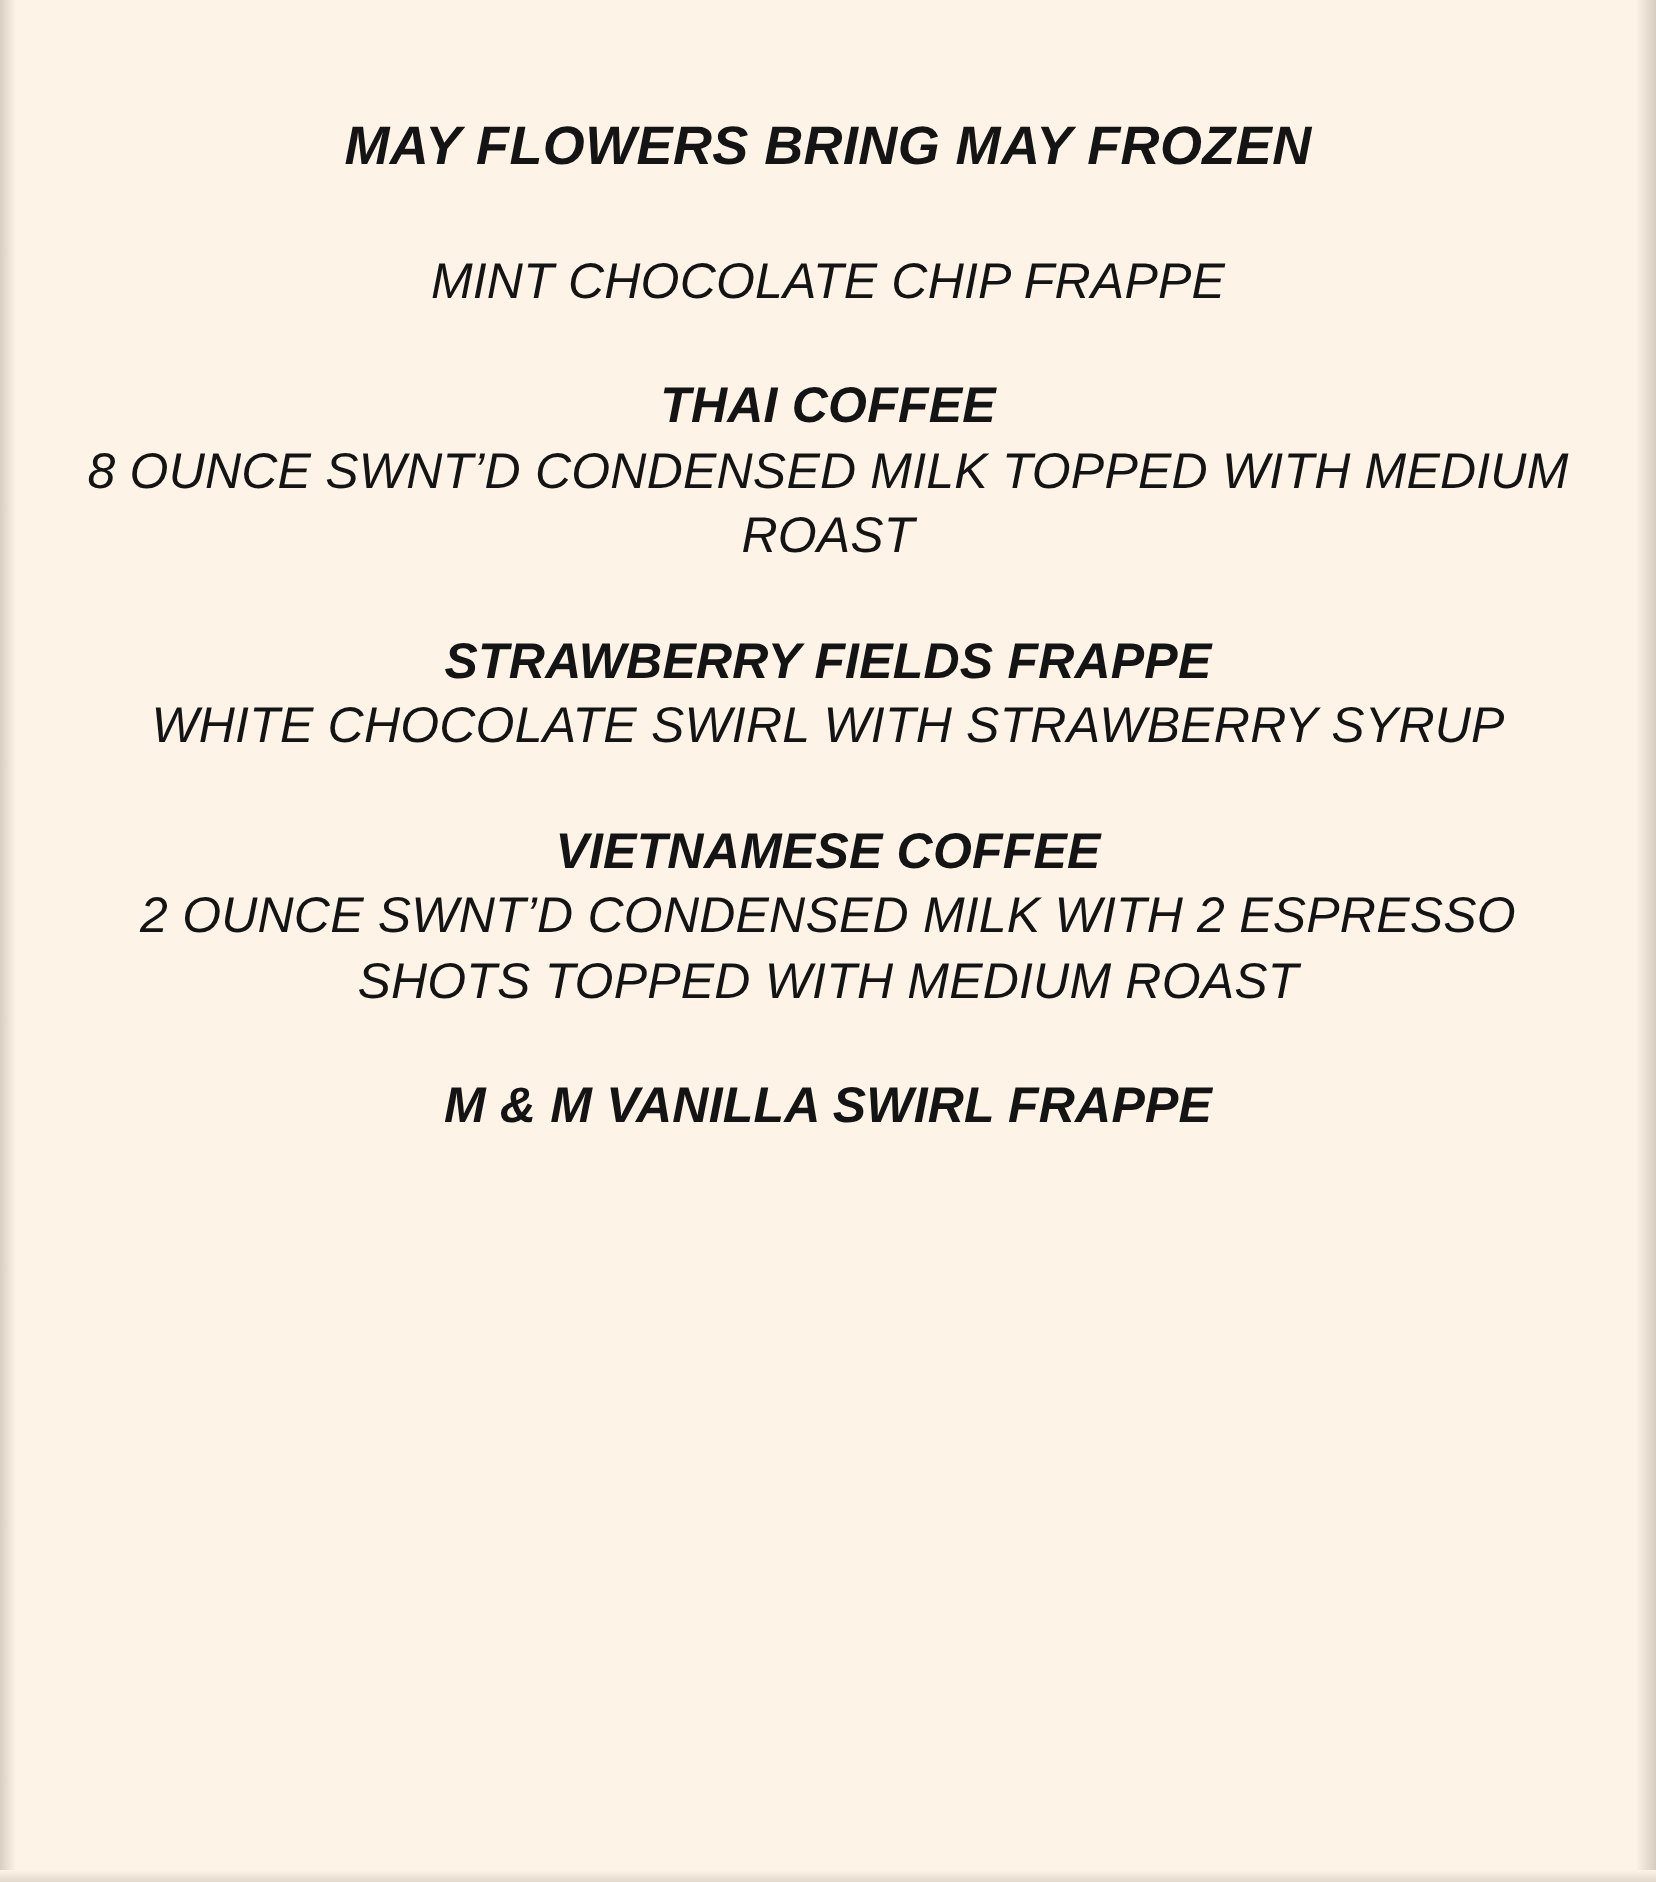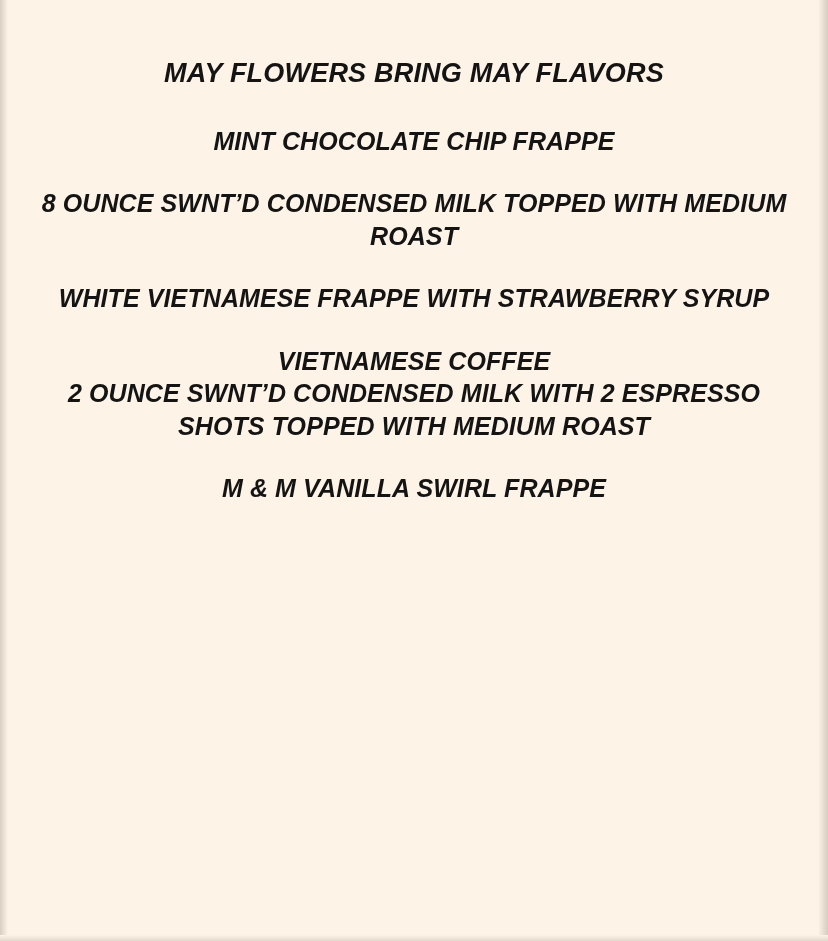--- a/index.html
+++ b/index.html
@@ -64,52 +64,54 @@
   .item-title {
     font-weight: bold;
     font-style: italic;
     font-size: 25px;
     color: #141414;
     line-height: 1.3;
     letter-spacing: 0.1px;
     margin: 0;
   }
   .item-desc {
-    font-weight: bold;
+    font-weight: normal;
     font-style: italic;
     font-size: 25px;
     color: #141414;
     line-height: 1.3;
     letter-spacing: 0.1px;
     margin: 0;
     padding: 0 4px;
   }
 </style>
 </head>
 <body>
 
 <div class="page">
   <div class="edge-left"></div>
   <div class="edge-right"></div>
   <div class="edge-bottom"></div>
 
   <div class="content">
 
-    <h1 class="heading">MAY FLOWERS BRING MAY FLAVORS</h1>
+    <h1 class="heading">MAY FLOWERS BRING MAY FROZEN</h1>
 
     <div class="block">
       <p class="item-desc">MINT CHOCOLATE CHIP FRAPPE</p>
     </div>
 
     <div class="block">
+      <p class="item-title">THAI COFFEE</p>
       <p class="item-desc">8 OUNCE SWNT’D CONDENSED MILK TOPPED WITH MEDIUM ROAST</p>
     </div>
 
     <div class="block">
-      <p class="item-desc">WHITE VIETNAMESE FRAPPE WITH STRAWBERRY SYRUP</p>
+      <p class="item-title">STRAWBERRY FIELDS FRAPPE</p>
+      <p class="item-desc">WHITE CHOCOLATE SWIRL WITH STRAWBERRY SYRUP</p>
     </div>
 
     <div class="block">
       <p class="item-title">VIETNAMESE COFFEE</p>
       <p class="item-desc">2 OUNCE SWNT’D CONDENSED MILK WITH 2 ESPRESSO SHOTS TOPPED WITH MEDIUM ROAST</p>
     </div>
 
 
     <div class="block">
       <p class="item-title">M &amp; M VANILLA SWIRL FRAPPE</p>

